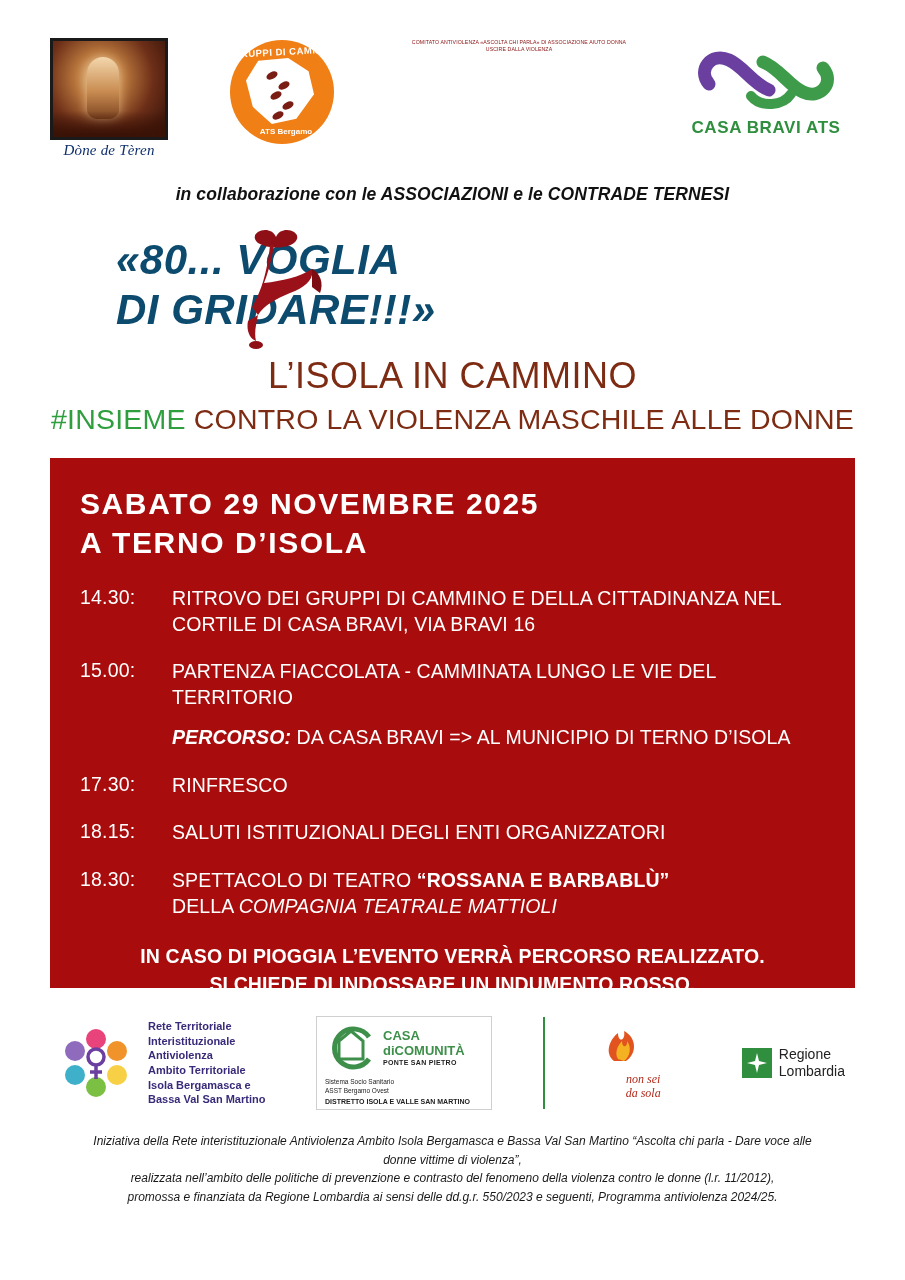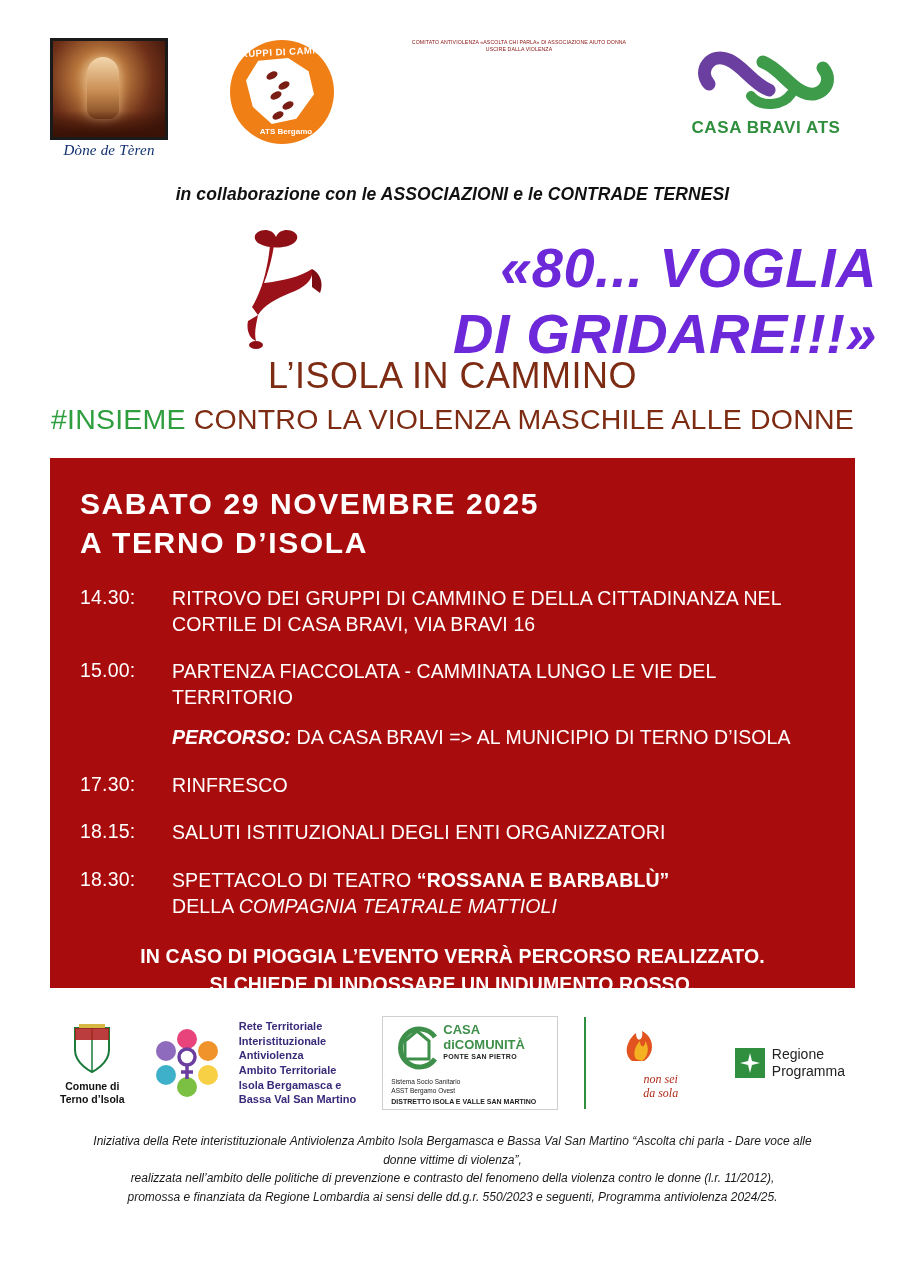--- a/index.html
+++ b/index.html
@@ -200,26 +200,26 @@
     height: 128px;
   }
   .shoe {
     position: absolute;
     left: 200px;
     top: -6px;
     width: 118px;
     height: 128px;
   }
   .big-title {
-    text-align: right;
+    text-align: left;
     font-family: "Liberation Sans", sans-serif;
     font-style: italic;
     font-weight: bold;
-    color: #6d28d9;
-    font-size: 56px;
+    color: #0c4a6e;
+    font-size: 42px;
     line-height: 1.18;
     letter-spacing: .5px;
     padding-left: 88px;
     padding-top: 8px;
   }
 
   .subtitle1 {
     text-align: center;
     font-size: 36px;
     color: #7d2b12;
@@ -327,20 +327,22 @@
     line-height: 1.32;
   }
   .casa-com {
     border: 1px solid #cfcfcf;
     padding: 6px 8px 4px 8px;
     width: 176px;
     box-sizing: border-box;
   }
   .casa-com-top {
     display: flex;
+    align-items: center;
+    gap: 6px;
   }
   .casa-com-title {
     font-size: 13px;
     color: #3d8f4a;
     font-weight: bold;
     line-height: 1.15;
   }
   .casa-com-sub {
     font-size: 6.5px;
     margin-top: 5px;
@@ -504,32 +506,20 @@
     </div>
 
     <div class="note">
       <div>IN CASO DI PIOGGIA L’EVENTO VERRÀ PERCORSO REALIZZATO.</div>
       <div>SI CHIEDE DI INDOSSARE UN INDUMENTO ROSSO.</div>
     </div>
   </div>
 
   <div class="bottom-logos">
 
-    <div class="bl-item">
-      <svg class="comune-shield" viewBox="0 0 46 56">
-        <path d="M6 8 L40 8 L40 30 C40 44, 23 52, 23 52 C23 52, 6 44, 6 30 Z" fill="#ffffff" stroke="#1b7a3a" stroke-width="2"></path>
-        <path d="M23 8 L23 52" stroke="#1b7a3a" stroke-width="1.5"></path>
-        <path d="M6 8 L40 8 L40 20 L6 20 Z" fill="#b01b1b" opacity=".85"></path>
-        <path d="M10 4 L36 4 L36 8 L10 8 Z" fill="#d8b845"></path>
-      </svg>
-      <div class="comune-label">
-        <div>Comune di</div>
-        <div>Terno d’Isola</div>
-      </div>
-    </div>
 
     <div class="rete-wrap">
       <svg width="72" height="72" viewBox="0 0 72 72">
         <circle cx="36" cy="12" r="10" fill="#e8437a"></circle>
         <circle cx="57" cy="24" r="10" fill="#f0932b"></circle>
         <circle cx="57" cy="48" r="10" fill="#f7d046"></circle>
         <circle cx="36" cy="60" r="10" fill="#7bc043"></circle>
         <circle cx="15" cy="48" r="10" fill="#3fb0c9"></circle>
         <circle cx="15" cy="24" r="10" fill="#8e6bbd"></circle>
         <circle cx="36" cy="36" r="13" fill="#ffffff"></circle>
@@ -580,21 +570,21 @@
 
     <div class="regione">
       <div class="reg-mark">
         <svg width="30" height="30" viewBox="0 0 30 30">
           <rect width="30" height="30" fill="#2f8f3e"></rect>
           <path d="M15 5 L17 13 L25 15 L17 17 L15 25 L13 17 L5 15 L13 13 Z" fill="#ffffff"></path>
         </svg>
       </div>
       <div class="reg-text">
         <div>Regione</div>
-        <div>Programma</div>
+        <div>Lombardia</div>
       </div>
     </div>
   </div>
 
   <div class="footer">
     <div>Iniziativa della Rete interistituzionale Antiviolenza Ambito Isola Bergamasca e Bassa Val San Martino “Ascolta chi parla - Dare voce alle donne vittime di violenza”,</div>
     <div>realizzata nell’ambito delle politiche di prevenzione e contrasto del fenomeno della violenza contro le donne (l.r. 11/2012),</div>
     <div>promossa e finanziata da Regione Lombardia ai sensi delle dd.g.r. 550/2023 e seguenti, Programma antiviolenza 2024/25.</div>
   </div>
 

